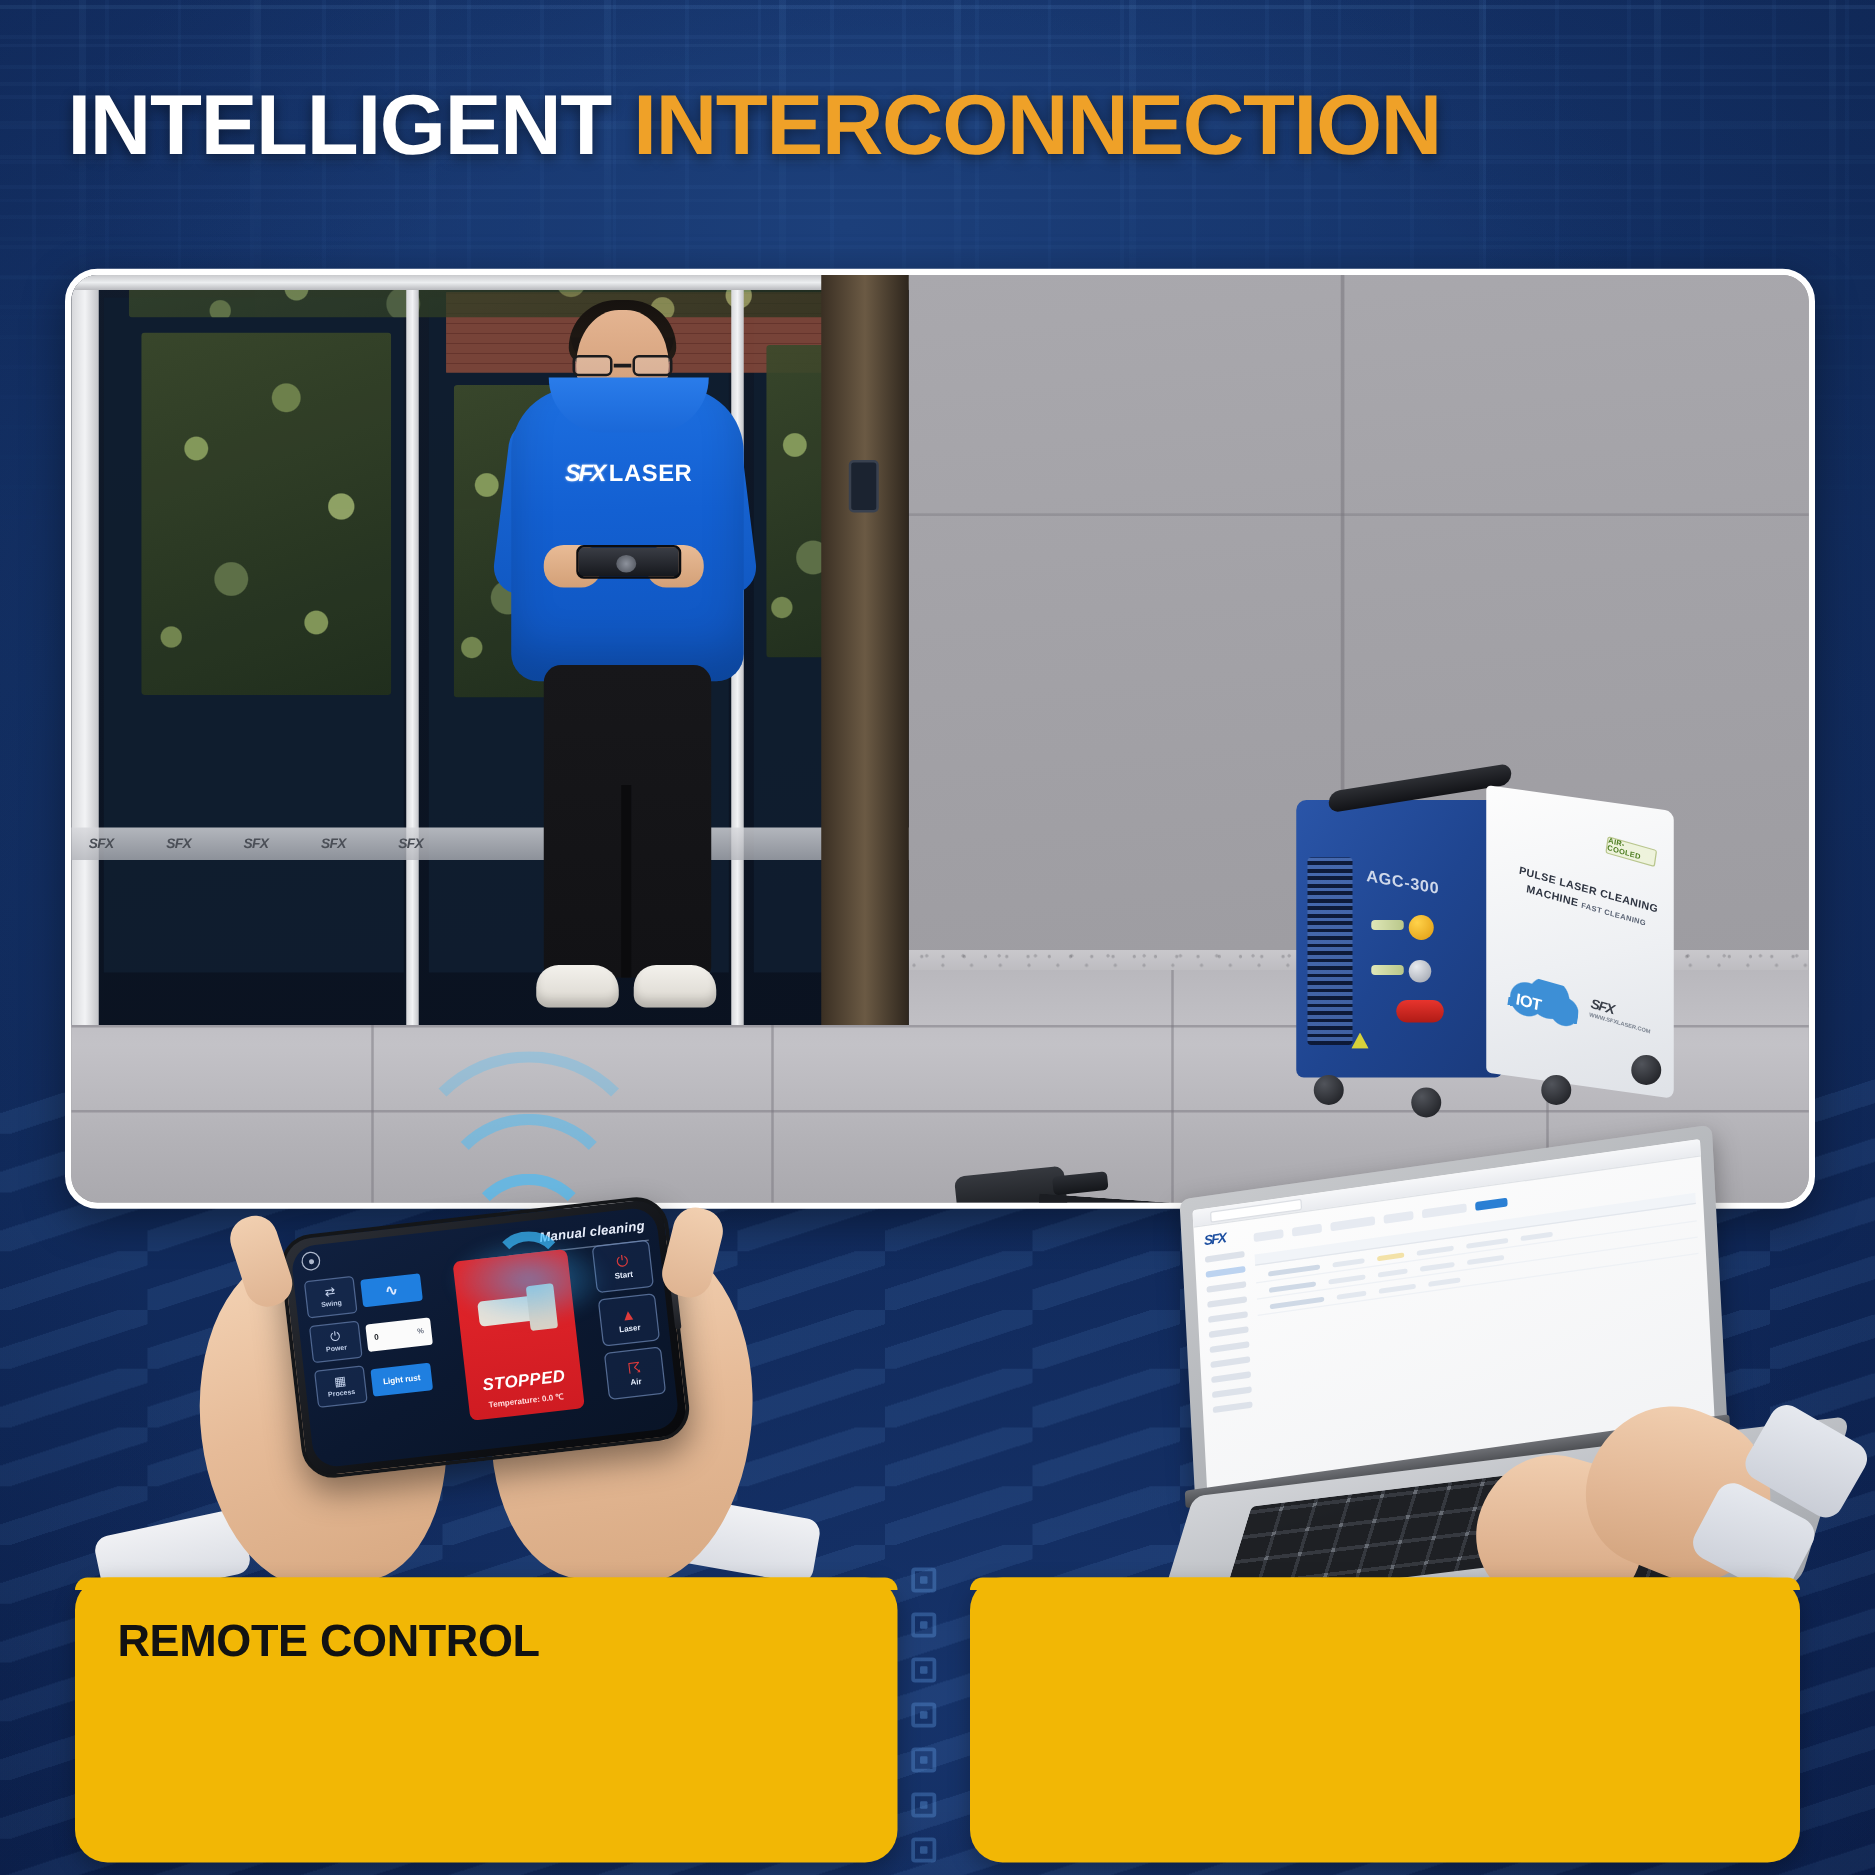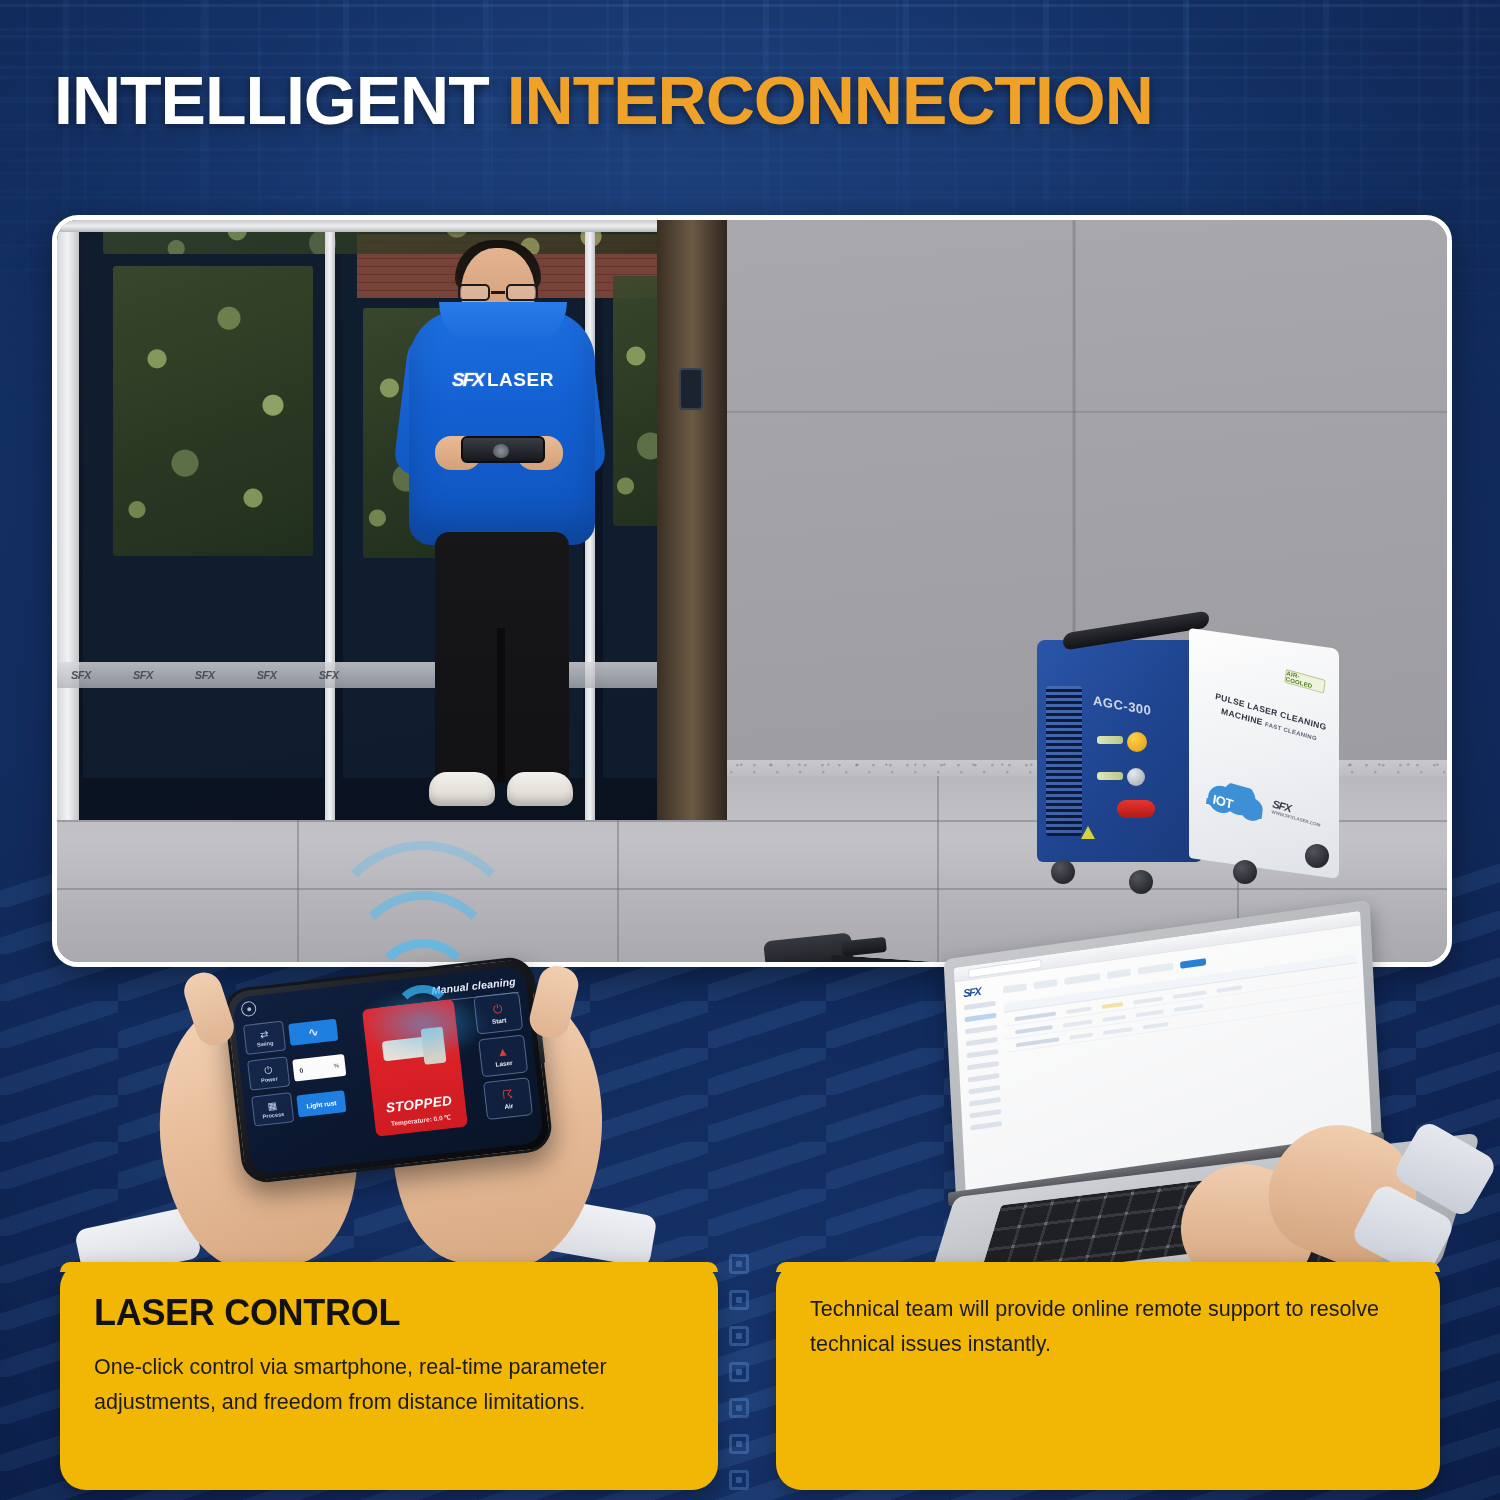--- a/index.html
+++ b/index.html
@@ -646,19 +646,17 @@
   <div class="base"></div>
   <div class="keyboard"></div>
   <div class="trackpad"></div>
   <div class="typing-hand h1"></div>
   <div class="typing-hand h2"></div>
   <div class="sleeve-cuff c1"></div>
   <div class="sleeve-cuff c2"></div>
 </div>
 
 <div class="card left">
-  <h2>LASER CONTROL</h2>
-  <p>One-click control via smartphone, real-time parameter adjustments, and freedom from distance limitations.</p>
+  <h2>REMOTE CONTROL</h2>
 </div>
 
 <div class="card right">
-  <p>Technical team will provide online remote support to resolve technical issues instantly.</p>
 </div>
 
 </body></html>

